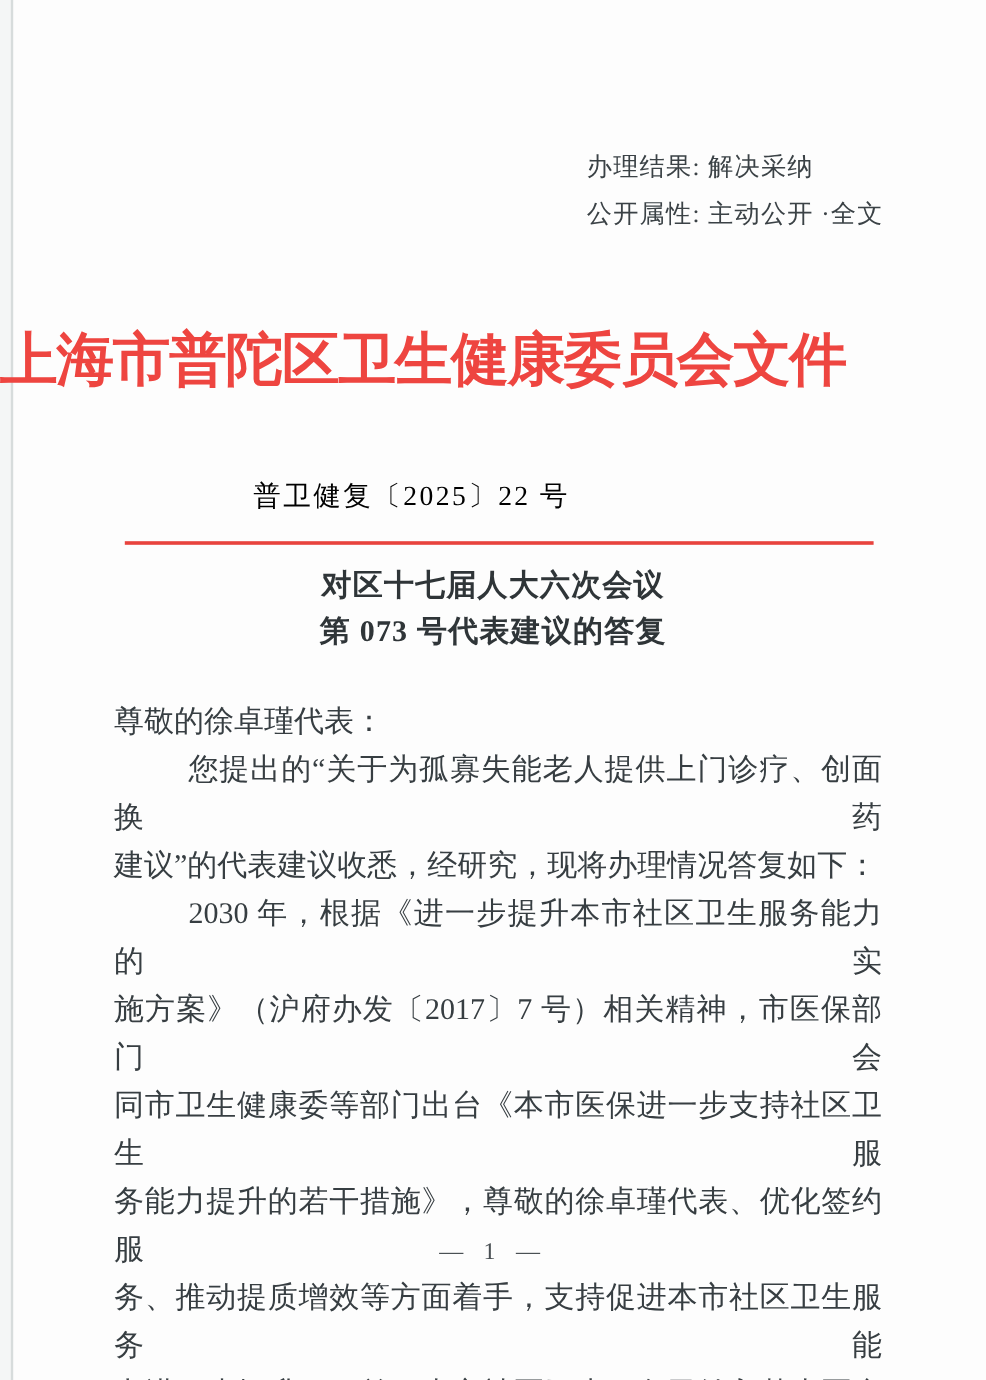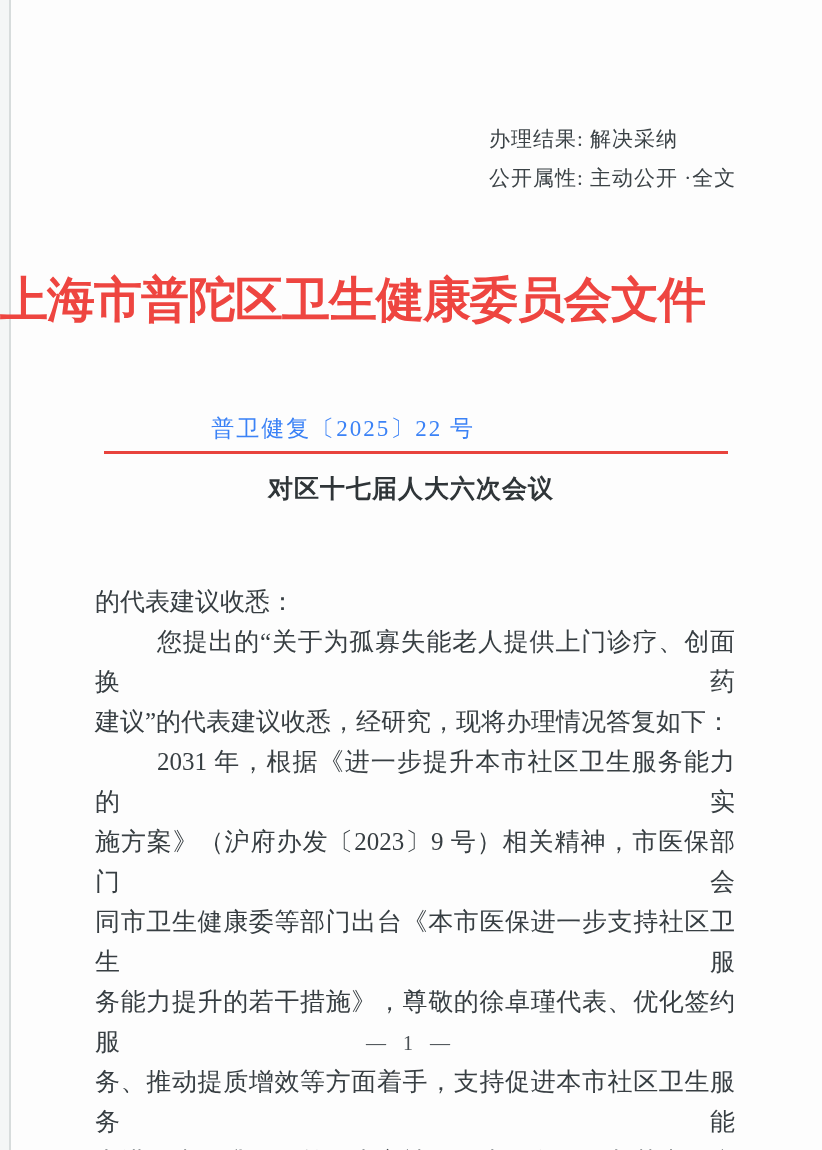--- a/index.html
+++ b/index.html
@@ -54,22 +54,21 @@
     white-space: nowrap;
   }
   .doc-number {
     position: absolute;
     left: 0;
     top: 398px;
     width: 686px;
     text-align: center;
     font-size: 23px;
     letter-spacing: 2px;
-    color: #3b82f6;
-    margin-top: 15px;
+    color: #000000;
   }
   .red-divider {
     position: absolute;
     left: 104px;
     top: 451px;
     width: 624px;
     height: 3px;
     background: #e8433d;
     border: none;
     margin: 0;
@@ -134,28 +133,29 @@
   </div>
 
   <h1 class="letterhead-title">上海市普陀区卫生健康委员会文件</h1>
 
   <div class="doc-number">普卫健复〔2025〕22 号</div>
 
   <hr class="red-divider">
 
   <div class="subject-block">
     <div>对区十七届人大六次会议</div>
+    <div>第 073 号代表建议的答复</div>
   </div>
 
   <div class="body-block">
-    <div class="body-line">的代表建议收悉：</div>
+    <div class="body-line">尊敬的徐卓瑾代表：</div>
     <div class="body-line jfull indent">您提出的“关于为孤寡失能老人提供上门诊疗、创面换药</div>
     <div class="body-line">建议”的代表建议收悉，经研究，现将办理情况答复如下：</div>
-    <div class="body-line jfull indent">2031 年，根据《进一步提升本市社区卫生服务能力的实</div>
-    <div class="body-line jfull">施方案》（沪府办发〔2023〕9 号）相关精神，市医保部门会</div>
+    <div class="body-line jfull indent">2030 年，根据《进一步提升本市社区卫生服务能力的实</div>
+    <div class="body-line jfull">施方案》（沪府办发〔2017〕7 号）相关精神，市医保部门会</div>
     <div class="body-line jfull">同市卫生健康委等部门出台《本市医保进一步支持社区卫生服</div>
     <div class="body-line jfull">务能力提升的若干措施》，尊敬的徐卓瑾代表、优化签约服</div>
     <div class="body-line jfull">务、推动提质增效等方面着手，支持促进本市社区卫生服务能</div>
     <div class="body-line jfull">力进一步提升。目前，本市社区卫生服务已纳入基本医疗保险</div>
 
   </div>
 
   <div class="page-number">— 1 —</div>
 
 </div>

